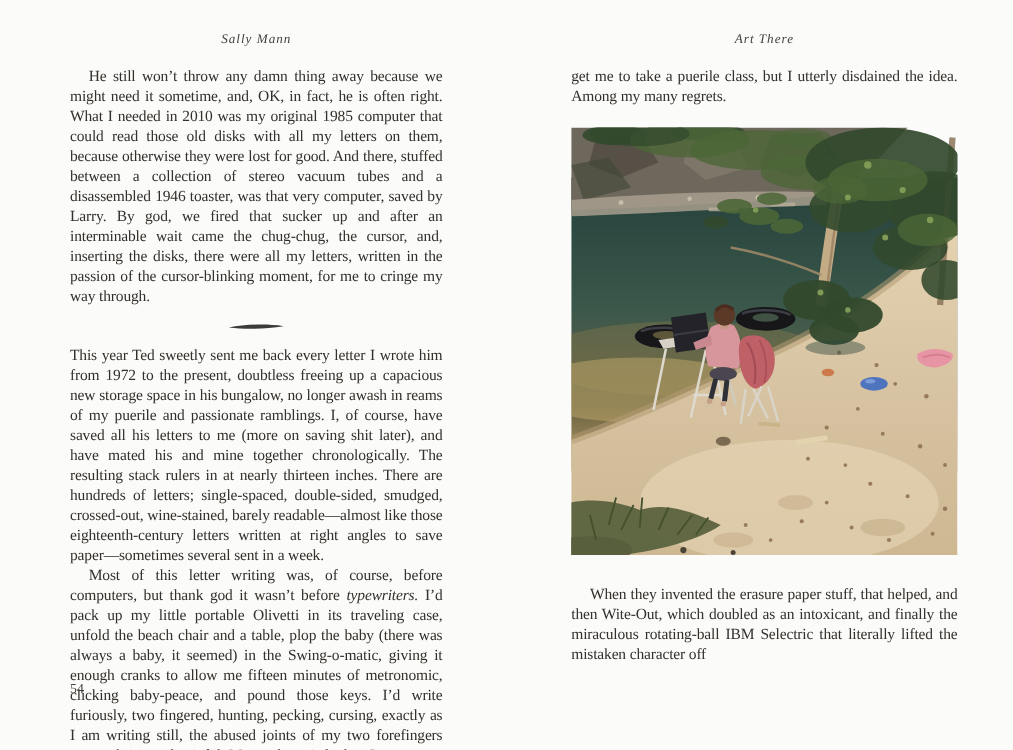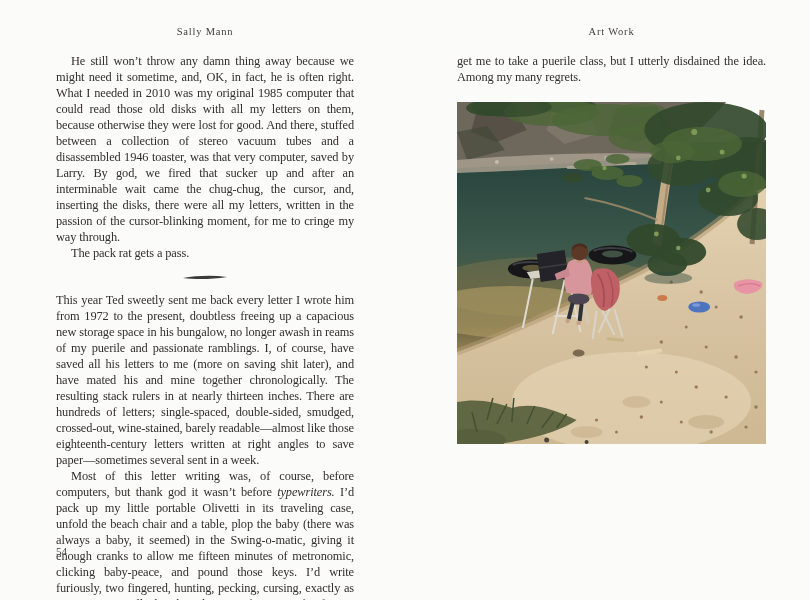--- a/index.html
+++ b/index.html
@@ -1,20 +1,20 @@
 <!DOCTYPE html>
 <html style="--paper: #fbfbf9; --ink: #33302b; --header-gray: #45413c; --water-deep: #24403b; --water-mid: #3b584b; --water-shallow: #8f7c4e; --water-glare: #c2a96c; --sand: #d6c2a0; --sand-light: #ecdcbd; --rock-gray: #6e675c; --rock-light: #a89f8e; --foliage-dark: #32492c; --foliage-mid: #4c6637; --foliage-light: #7f9a55; --trunk: #c3ab85; --tube-black: #17171a; --shirt-pink: #d7959c; --towel-red: #bf5f66; --towel-pink: #e795a5; --hair-brown: #5c3827; --item-blue: #4d74bd; --grass-dark: #57603c;"><head>
 <meta charset="utf-8">
 <style>
   html,body{margin:0;padding:0;width:810px;height:600px;background:var(--paper,#fbfbf9);overflow:hidden;}
   body{font-family:"Liberation Serif","DejaVu Serif",serif;color:var(--ink,#33302b);}
   .page{position:absolute;top:26px;height:548px;}
   .page-left{left:56px;width:298px;}
   .page-right{left:457px;width:309px;}
-  .running-head{text-align:center;font-size:10.5px;letter-spacing:.8px;color:var(--header-gray,#45413c);line-height:12px;}
+  .running-head{text-align:center;font-size:10.5px;letter-spacing:.8px;color:var(--header-gray,#45413c);line-height:12px;font-style:italic;}
   .body-text{margin-top:15px;font-size:12.4px;line-height:16px;letter-spacing:-0.12px;text-align:justify;}
   .para{margin:0;}
   .para.indent{text-indent:15px;}
   em{font-style:italic;margin-top:32px;}
   .divider{text-align:center;margin:13px 0 11px 0;height:7px;line-height:0;}
   .divider svg{display:inline-block;vertical-align:top;}
   .folio{position:absolute;top:519px;left:0;right:0;text-align:left;font-size:11px;color:var(--header-gray,#45413c);font-family:Liberation Serif, serif;}
   .photo-wrap{margin-top:17px;width:309px;height:342px;line-height:0;}
   .photo-wrap svg{width:100%;height:100%;display:block;}
   .bottom-para{margin-top:23px;}
@@ -37,34 +37,33 @@
 </style>
 </head>
 <body>
 
 <div>
 
   <section class="page page-left">
     <div class="running-head">Sally Mann</div>
     <div class="body-text">
       <p class="para indent">He still won’t throw any damn thing away because we might need it sometime, and, OK, in fact, he is often right. What I needed in 2010 was my original 1985 computer that could read those old disks with all my letters on them, because otherwise they were lost for good. And there, stuffed between a collection of stereo vacuum tubes and a disassembled 1946 toaster, was that very computer, saved by Larry. By god, we fired that sucker up and after an interminable wait came the chug-chug, the cursor, and, inserting the disks, there were all my letters, written in the passion of the cursor-blinking moment, for me to cringe my way through.</p>
-      <p class="para indent">The pack rat gets a pass.</p>
       <div class="divider">
         <svg width="46" height="7" viewBox="0 0 46 7" aria-hidden="true">
           <path class="orn" d="M1,3.9 C14,1.6 30,0.7 45,2.9 C30,5.3 14,5.6 1,3.9 Z"></path>
         </svg>
       </div>
       <p class="para">This year Ted sweetly sent me back every letter I wrote him from 1972 to the present, doubtless freeing up a capacious new storage space in his bungalow, no longer awash in reams of my puerile and passionate ramblings. I, of course, have saved all his letters to me (more on saving shit later), and have mated his and mine together chronologically. The resulting stack rulers in at nearly thirteen inches. There are hundreds of letters; single-spaced, double-sided, smudged, crossed-out, wine-stained, barely readable—almost like those eighteenth-century letters written at right angles to save paper—sometimes several sent in a week.</p>
       <p class="para indent"><span>Most of this letter writing was, of course, before computers, but thank god it wasn’t before </span><em>typewriters.</em><span> I’d pack up my little portable Olivetti in its traveling case, unfold the beach chair and a table, plop the baby (there was always a baby, it seemed) in the Swing-o-matic, giving it enough cranks to allow me fifteen minutes of metronomic, clicking baby-peace, and pound those keys. I’d write furiously, two fingered, hunting, pecking, cursing, exactly as I am writing still, the abused joints of my two forefingers now arthritic and painful. My mother tried when I was a teen to</span></p>
     </div>
     <div class="folio">54</div>
   </section>
 
   <section class="page page-right">
-    <div class="running-head">Art Work</div>
+    <div class="running-head">Art There</div>
     <div class="body-text">
       <p class="para">get me to take a puerile class, but I utterly disdained the idea. Among my many regrets.</p>
     </div>
 
     <div class="photo-wrap" role="img" aria-label="Color snapshot: a woman with auburn hair in a pink shirt sits in a folding chair at a small table with a portable typewriter on a sandy riverbank; two black inner tubes float at the water’s edge, dark green river and a rocky far bank behind, a leafy tree leaning in from the right, towels on the sand.">
       <svg viewBox="0 0 310 342" preserveAspectRatio="none">
         <defs>
           <linearGradient id="waterG" x1="0" y1="0" x2="0" y2="1">
             <stop offset="0" style="stop-color:var(--water-deep,#24403b)"></stop>
             <stop offset="0.45" style="stop-color:var(--water-mid,#3b584b)"></stop>
@@ -252,15 +251,18 @@
             <ellipse class="f-dark" cx="226" cy="150" rx="24" ry="14" opacity="0.95"></ellipse>
             <ellipse class="f-dark" cx="211" cy="162" rx="20" ry="12" opacity="0.95"></ellipse>
             <circle class="f-light" cx="200" cy="132" r="2.4"></circle>
             <circle class="f-light" cx="222" cy="146" r="2.2"></circle>
             <ellipse cx="212" cy="176" rx="24" ry="6" fill="#2e4a3c" opacity="0.45"></ellipse>
           </g>
         </g>
       </svg>
     </div>
 
+    <div class="body-text bottom-para">
+      <p class="para indent">When they invented the erasure paper stuff, that helped, and then Wite-Out, which doubled as an intoxicant, and finally the miraculous rotating-ball IBM Selectric that literally lifted the mistaken character off</p>
+    </div>
   </section>
 
 </div>
 
 </body></html>

